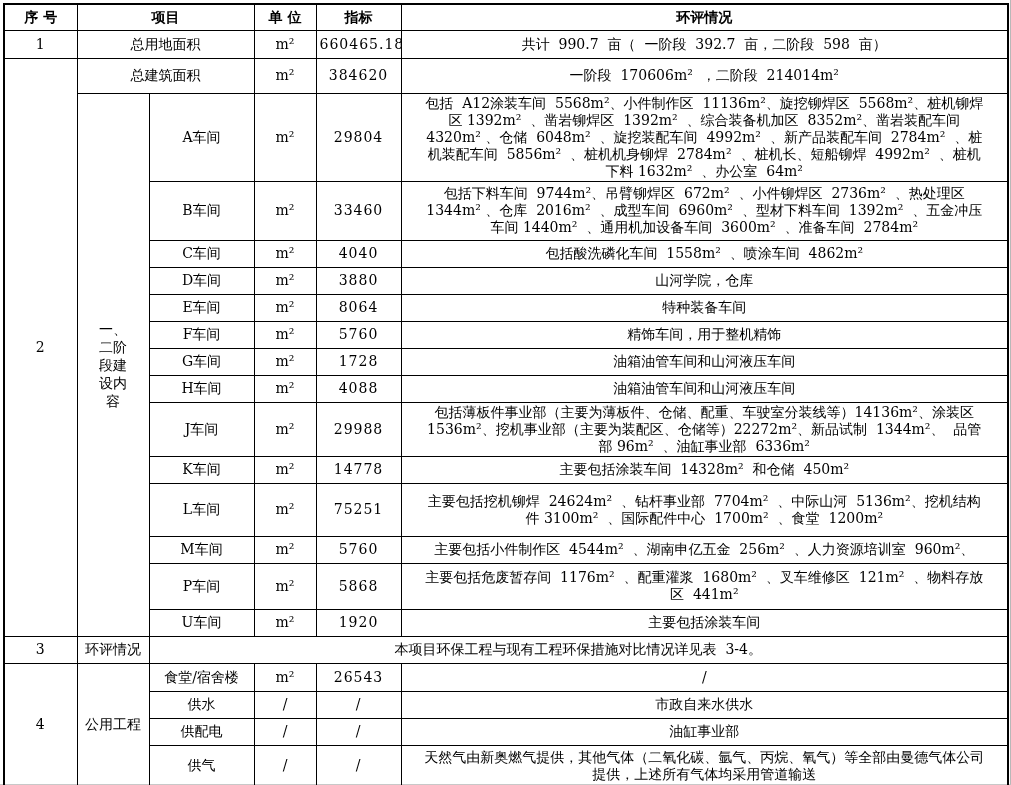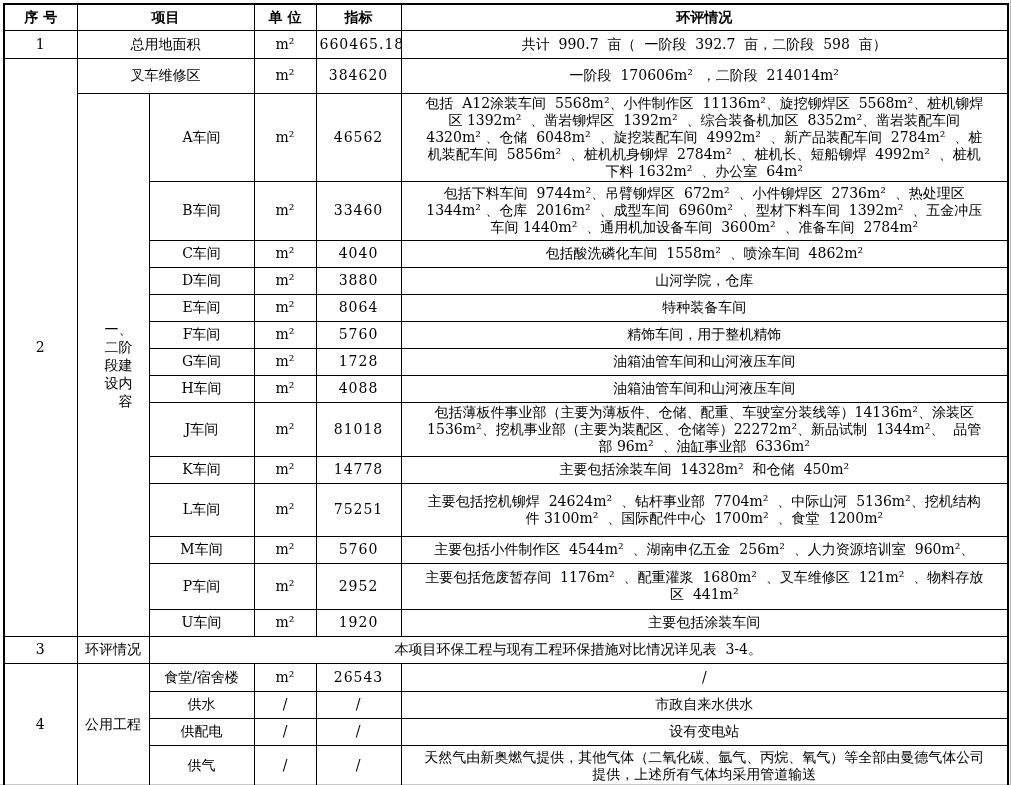--- a/index.html
+++ b/index.html
@@ -17,21 +17,21 @@
   td,th{
     border:1px solid #000;
     text-align:center;vertical-align:middle;
     font-size:14px;line-height:17px;
     padding:1px 3px;overflow:hidden;
     font-weight:normal;
   }
   th{font-weight:bold;}
   td.eia-cell{white-space:pre-wrap;padding:1px 20px;}
   td.num{letter-spacing:1px;}
-  td.group-label{padding:0 16px;line-height:18px;text-align:right;}
+  td.group-label{padding:0 16px;line-height:18px;}
 </style>
 </head>
 <body>
 
 <div class="page">
 <table class="eia">
   <colgroup>
     <col style="width:73px">
         <col style="width:72px">
         <col style="width:105px">
@@ -52,31 +52,31 @@
   <tr style="height:28px">
     <td class="num">1</td>
     <td colspan="2">总用地面积</td>
     <td>m²</td>
     <td class="num">660465.18</td>
     <td class="eia-cell">共计  990.7  亩（  一阶段  392.7  亩，二阶段  598  亩）</td>
   </tr>
 
   <tr style="height:35px">
     <td class="num" rowspan="15">2</td>
-    <td colspan="2">叉车维修区</td>
+    <td colspan="2">总建筑面积</td>
     <td>m²</td>
     <td class="num">384620</td>
     <td class="eia-cell">一阶段  170606m²  ，二阶段  214014m²</td>
   </tr>
 
   <tr style="height:85px">
     <td class="group-label" rowspan="14">一、二阶段建设内容</td>
     <td>A车间</td>
     <td>m²</td>
-    <td class="num">46562</td>
+    <td class="num">29804</td>
     <td class="eia-cell">包括  A12涂装车间  5568m²、小件制作区  11136m²、旋挖铆焊区  5568m²、桩机铆焊区 1392m²  、凿岩铆焊区  1392m²  、综合装备机加区  8352m²、凿岩装配车间4320m² 、仓储  6048m²  、旋挖装配车间  4992m²  、新产品装配车间  2784m²  、桩机装配车间  5856m²  、桩机机身铆焊  2784m²  、桩机长、短船铆焊  4992m²  、桩机下料 1632m²  、办公室  64m²</td>
   </tr>
   <tr style="height:59px">
     <td>B车间</td>
     <td>m²</td>
     <td class="num">33460</td>
     <td class="eia-cell">包括下料车间  9744m²、吊臂铆焊区  672m²  、小件铆焊区  2736m²  、热处理区1344m² 、仓库  2016m²  、成型车间  6960m²  、型材下料车间  1392m²  、五金冲压车间 1440m²  、通用机加设备车间  3600m²  、准备车间  2784m²</td>
   </tr>
   <tr style="height:27px">
     <td>C车间</td>
@@ -110,21 +110,21 @@
   </tr>
   <tr style="height:27px">
     <td>H车间</td>
     <td>m²</td>
     <td class="num">4088</td>
     <td class="eia-cell">油箱油管车间和山河液压车间</td>
   </tr>
   <tr style="height:53px">
     <td>J车间</td>
     <td>m²</td>
-    <td class="num">81018</td>
+    <td class="num">29988</td>
     <td class="eia-cell">包括薄板件事业部（主要为薄板件、仓储、配重、车驶室分装线等）14136m²、涂装区 1536m²、挖机事业部（主要为装配区、仓储等）22272m²、新品试制  1344m²、  品管部 96m²  、油缸事业部  6336m²</td>
   </tr>
   <tr style="height:27px">
     <td>K车间</td>
     <td>m²</td>
     <td class="num">14778</td>
     <td class="eia-cell">主要包括涂装车间  14328m²  和仓储  450m²</td>
   </tr>
   <tr style="height:53px">
     <td>L车间</td>
@@ -134,21 +134,21 @@
   </tr>
   <tr style="height:27px">
     <td>M车间</td>
     <td>m²</td>
     <td class="num">5760</td>
     <td class="eia-cell">主要包括小件制作区  4544m²  、湖南申亿五金  256m²  、人力资源培训室  960m²、</td>
   </tr>
   <tr style="height:46px">
     <td>P车间</td>
     <td>m²</td>
-    <td class="num">2952</td>
+    <td class="num">5868</td>
     <td class="eia-cell">主要包括危废暂存间  1176m²  、配重灌浆  1680m²  、叉车维修区  121m²  、物料存放区  441m²</td>
   </tr>
   <tr style="height:27px">
     <td>U车间</td>
     <td>m²</td>
     <td class="num">1920</td>
     <td class="eia-cell">主要包括涂装车间</td>
   </tr>
 
   <tr style="height:27px">
@@ -168,21 +168,21 @@
   <tr style="height:27px">
     <td>供水</td>
     <td>/</td>
     <td class="num">/</td>
     <td class="eia-cell">市政自来水供水</td>
   </tr>
   <tr style="height:27px">
     <td>供配电</td>
     <td>/</td>
     <td class="num">/</td>
-    <td class="eia-cell">设有变电站</td>
+    <td class="eia-cell">油缸事业部</td>
   </tr>
   <tr style="height:42px">
     <td>供气</td>
     <td>/</td>
     <td class="num">/</td>
     <td class="eia-cell">天然气由新奥燃气提供，其他气体（二氧化碳、氩气、丙烷、氧气）等全部由曼德气体公司提供，上述所有气体均采用管道输送</td>
   </tr>
 </tbody>
     </table>
 </div>

